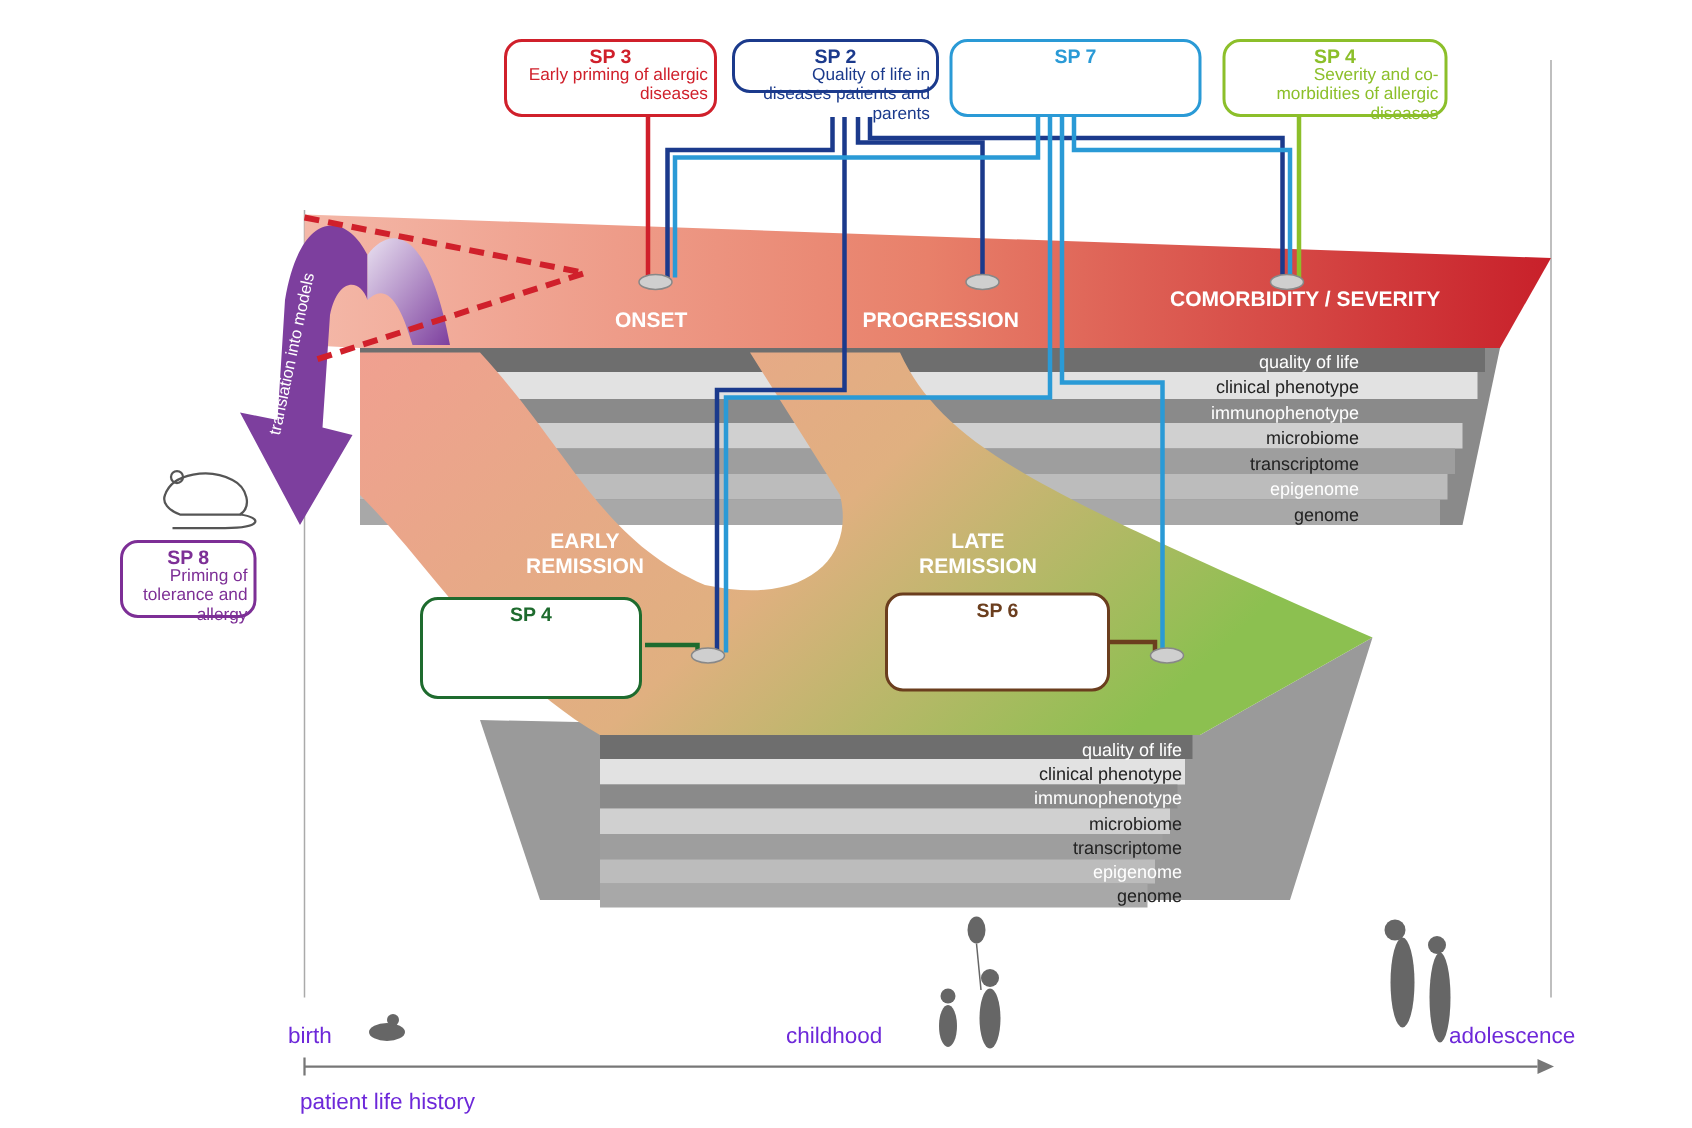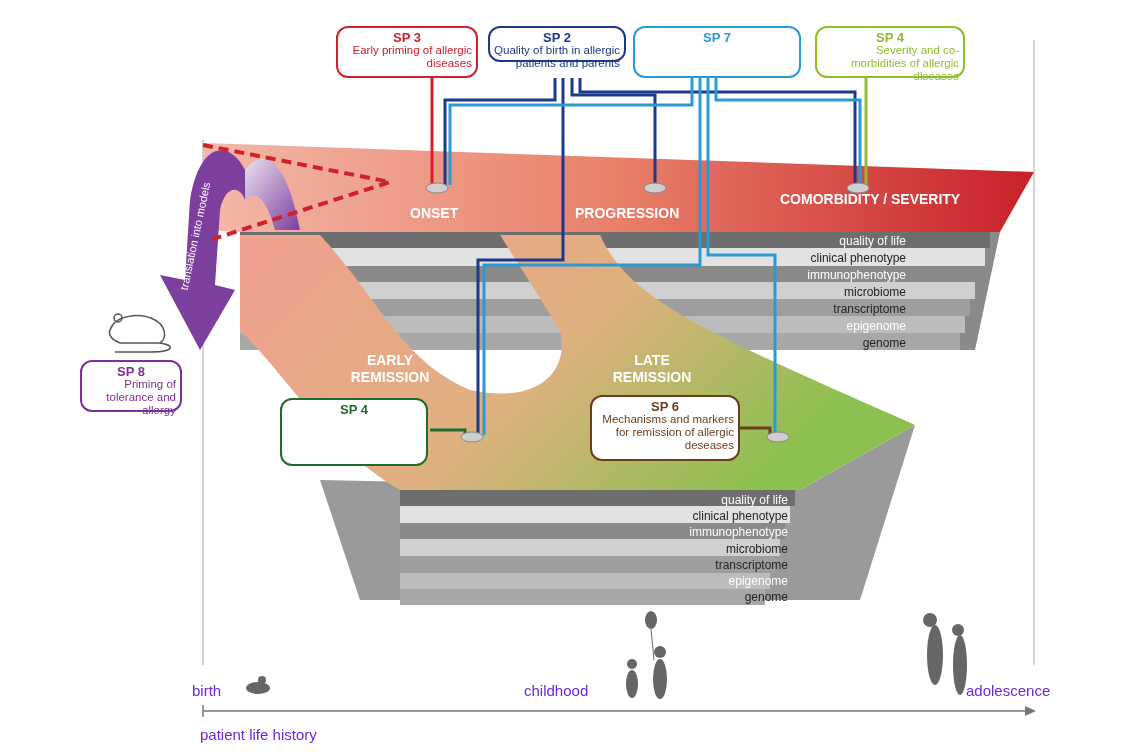--- a/index.html
+++ b/index.html
@@ -115,39 +115,38 @@
     <path d="M160,343 C175,345 175,352 150,352 L115,352"></path>
   </g>
 </svg>
 
 <div class="sp-box" style="left:336px;top:26px;width:142px;height:52px;border-color:#d0202b;color:#d0202b;">
   <span class="sp-id">SP 3</span>
   <span class="sp-desc">Early priming of allergic diseases</span>
 </div>
 <div class="sp-box" style="left:488px;top:26px;width:138px;height:36px;border-color:#1b3a8c;color:#1b3a8c;">
   <span class="sp-id">SP 2</span>
-  <span class="sp-desc">Quality of birth in allergic patients and parents</span>
+  <span class="sp-desc">Quality of life in diseases patients and parents</span>
 </div>
 <div class="sp-box" style="left:633px;top:26px;width:168px;height:52px;border-color:#2a9ad6;color:#2a9ad6;">
   <span class="sp-id">SP 7</span>
 </div>
 <div class="sp-box" style="left:815px;top:26px;width:150px;height:52px;border-color:#8cbf2a;color:#8cbf2a;">
   <span class="sp-id">SP 4</span>
   <span class="sp-desc">Severity and co-morbidities of allergic diseases</span>
 </div>
-<div class="sp-box" style="left:80px;top:360px;width:102px;height:52px;border-color:#7d2f96;color:#7d2f96;">
+<div class="sp-box" style="left:80px;top:360px;width:91px;height:52px;border-color:#7d2f96;color:#7d2f96;">
   <span class="sp-id">SP 8</span>
   <span class="sp-desc">Priming of tolerance and allergy</span>
 </div>
 <div class="sp-box" style="left:280px;top:398px;width:148px;height:68px;border-color:#1e6b2e;color:#1e6b2e;">
   <span class="sp-id">SP 4</span>
 </div>
 <div class="sp-box" style="left:590px;top:395px;width:150px;height:66px;border-color:#6b3e1e;color:#6b3e1e;">
   <span class="sp-id">SP 6</span>
-  <span class="sp-desc">Mechanisms and markers for remission of allergic deseases</span>
 </div>
 
 <div class="stage" style="left:410px;top:205px;">ONSET</div>
 <div class="stage" style="left:575px;top:205px;">PROGRESSION</div>
 <div class="stage" style="left:780px;top:191px;">COMORBIDITY / SEVERITY</div>
 <div class="stage" style="left:350px;top:352px;width:80px;">EARLY REMISSION</div>
 <div class="stage" style="left:612px;top:352px;width:80px;">LATE REMISSION</div>
 
 <div class="layer" style="left:746px;top:234px;color:#fff;">quality of life</div>
 <div class="layer" style="left:746px;top:251px;color:#222;">clinical phenotype</div>

